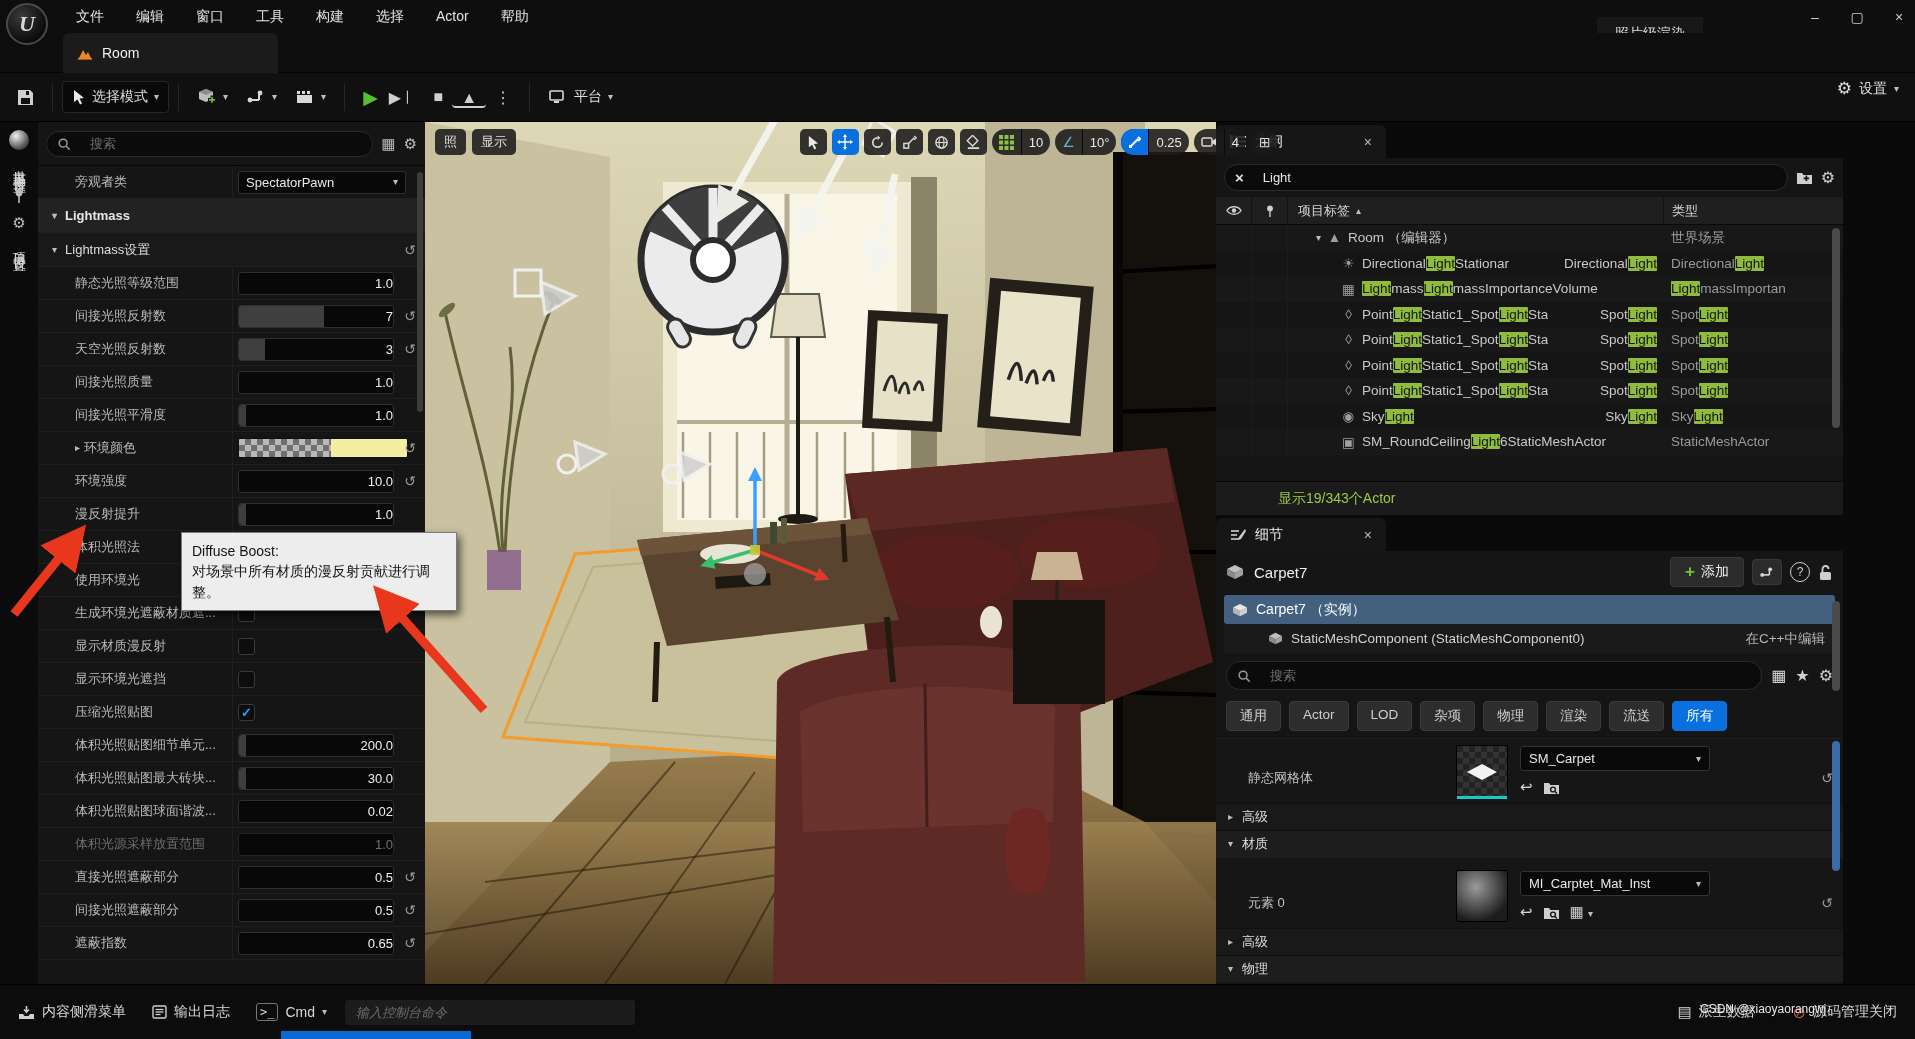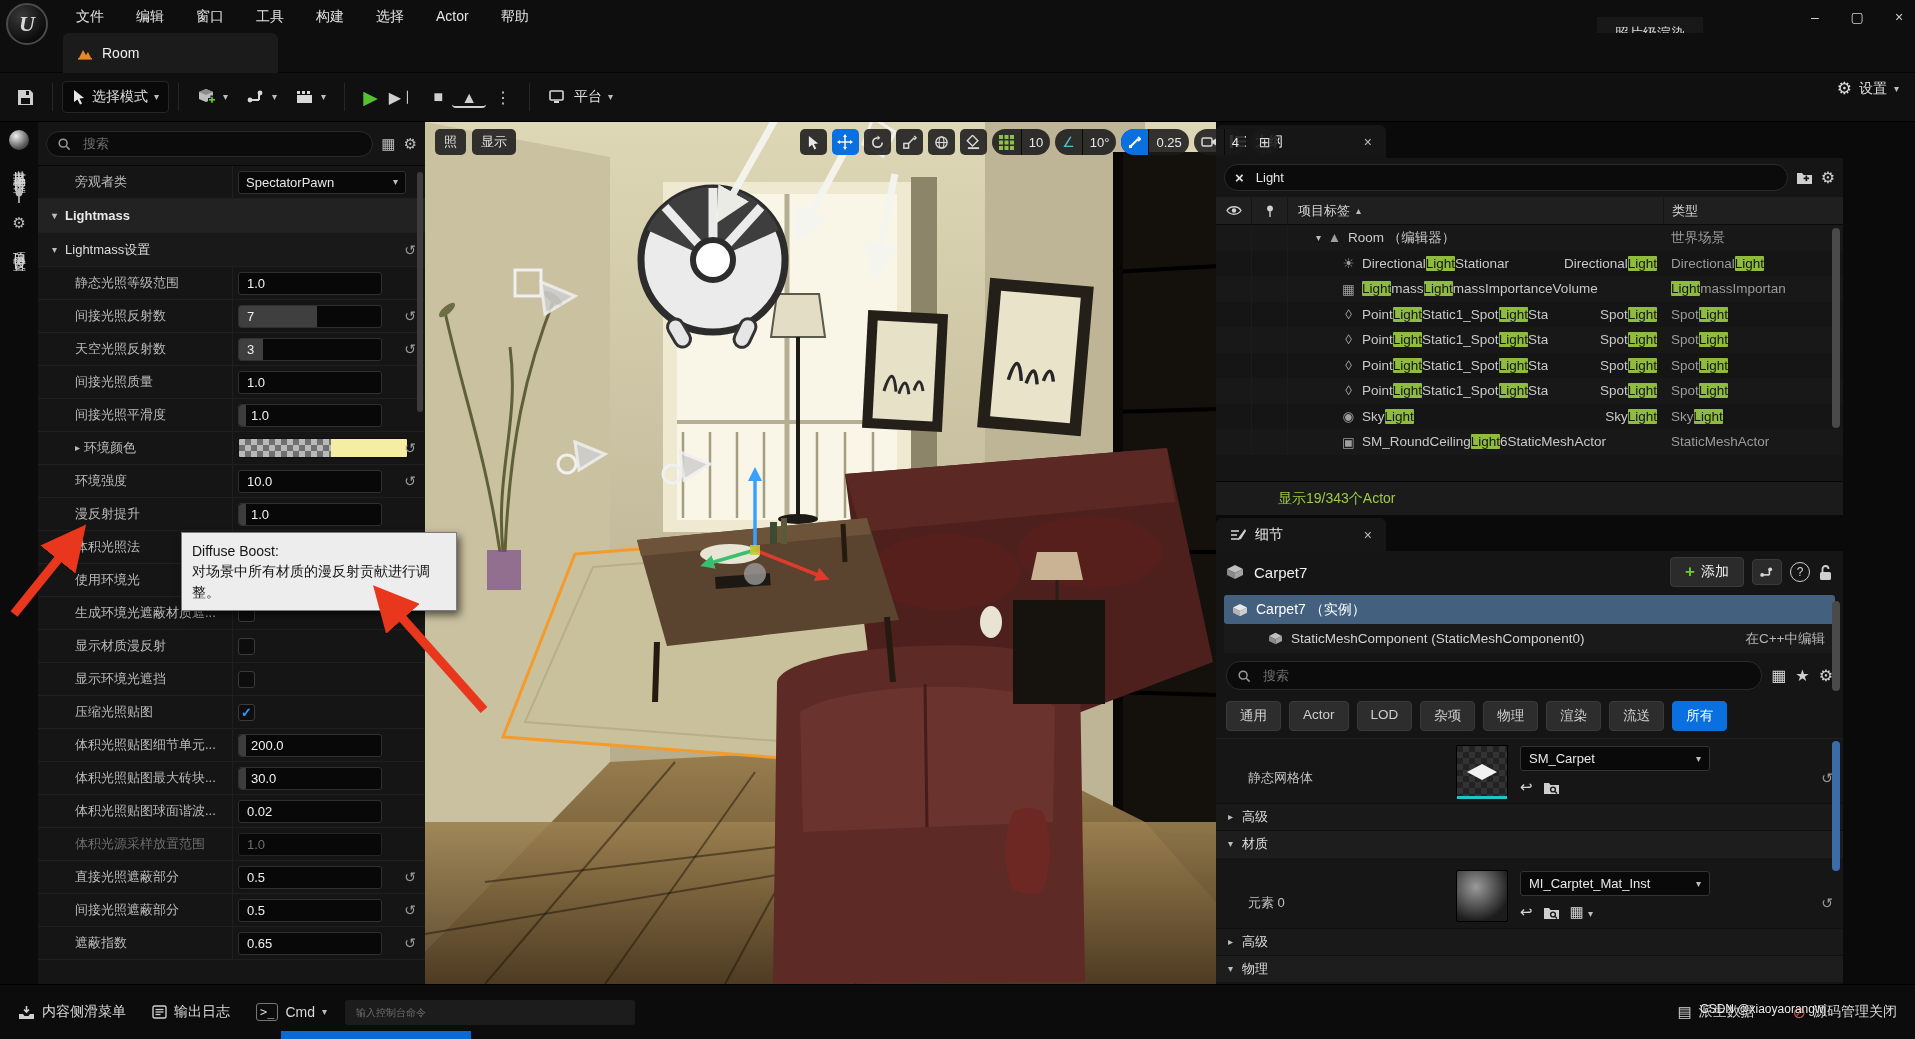--- a/index.html
+++ b/index.html
@@ -26,30 +26,30 @@
   .tb-ico{color:#cfcfcf;font-size:16px;}
   .settings-right{position:absolute;right:16px;top:78px;display:flex;align-items:center;gap:7px;color:#dedede;font-size:14px;}
 
   
   .dock-left{position:absolute;left:0;top:122px;width:425px;height:862px;background:#131313;border-right:1px solid #000;}
   .vstrip{position:absolute;left:0;top:0;width:38px;height:100%;background:#0b0b0b;display:flex;flex-direction:column;align-items:center;padding-top:8px;gap:10px;}
   .vtext{writing-mode:vertical-rl;text-orientation:upright;color:#d8d8d8;font-size:13px;letter-spacing:2px;}
   .sphere-ico{width:20px;height:20px;border-radius:50%;background:radial-gradient(circle at 35% 30%,#f0f0f0,#555 65%,#222);}
   .ws-body{position:absolute;left:38px;top:0;width:387px;height:100%;overflow:hidden;background:#151515;}
   .ws-search{display:flex;align-items:center;height:44px;padding:0 8px;gap:8px;border-bottom:1px solid #060606;}
-  .searchbox{flex:1;display:flex;align-items:center;gap:10px;background:#0b0b0b;border:1px solid #2a2a2a;border-radius:13px;height:26px;padding:0 10px;}
+  .searchbox{flex:1;display:flex;align-items:center;gap:17px;background:#0b0b0b;border:1px solid #2a2a2a;border-radius:13px;height:26px;padding:0 10px;}
   .searchbox input{flex:1;background:transparent;border:0;outline:0;color:#e6e6e6;font-size:13px;min-width:0;}
   .searchbox input::placeholder{color:#6f6f6f;}
   .ws-row{display:flex;align-items:center;height:33px;border-bottom:1px solid #1f1f1f;position:relative;background:#151515;}
   .ws-row.section{background:#222222;font-weight:bold;color:#e8e8e8;padding-left:14px;gap:8px;height:34px;}
   .ws-row.subsection{background:#191919;color:#dedede;padding-left:14px;gap:8px;height:34px;}
   .ws-label{width:194px;padding-left:37px;color:#bababa;display:flex;align-items:center;gap:4px;white-space:nowrap;overflow:hidden;}
   .ws-label.dis{color:#6e6e6e;}
   .ws-value{flex:1;border-left:1px solid #1f1f1f;height:100%;display:flex;align-items:center;padding-left:5px;}
-  .numbox{position:relative;width:144px;height:23px;background:#080808;border:1px solid #2f2f2f;border-radius:3px;color:#f0f0f0;display:flex;align-items:center;padding-left:8px;overflow:hidden;}
+  .numbox{position:relative;width:156px;height:23px;background:#080808;border:1px solid #2f2f2f;border-radius:3px;color:#f0f0f0;display:flex;align-items:center;padding-left:8px;overflow:hidden;justify-content:flex-end;}
   .numbox.dis{color:#6f6f6f;border-color:#242424;}
   .numbox .fill{position:absolute;left:0;top:0;bottom:0;background:#3f3f3f;}
   .numbox .notch{position:absolute;left:0;top:0;bottom:0;width:7px;background:#3d3d3d;border-radius:3px 0 0 3px;}
   .numbox .numtxt{position:relative;z-index:1;}
   .dd{width:168px;height:23px;background:#080808;border:1px solid #2f2f2f;border-radius:3px;color:#e8e8e8;display:flex;align-items:center;padding:0 7px;justify-content:space-between;}
   .cb{width:17px;height:17px;background:#0d0d0d;border:1px solid #3a3a3a;border-radius:3px;color:#2f9bff;font-size:13px;font-weight:bold;display:flex;align-items:center;justify-content:center;}
   .colorbar{width:170px;height:20px;border-radius:2px;overflow:hidden;display:flex;border:1px solid #111;}
   .colorbar .checker{width:55%;}
   .colorbar .solid{flex:1;}
   .checker{background-color:#b9b9b9;background-image:linear-gradient(45deg,#6f6f6f 25%,transparent 25%,transparent 75%,#6f6f6f 75%),linear-gradient(45deg,#6f6f6f 25%,transparent 25%,transparent 75%,#6f6f6f 75%);background-size:12px 12px;background-position:0 0,6px 6px;}
@@ -118,21 +118,21 @@
   .mini-icons{display:flex;gap:10px;margin-top:7px;color:#d5d5d5;font-size:15px;align-items:center;}
   .dt-reset{margin-left:auto;color:#9a9a9a;font-size:14px;padding-top:14px;}
   .sec-row{display:flex;align-items:center;gap:9px;height:27px;padding-left:12px;background:#191919;border-top:1px solid #101010;color:#dedede;}
   .sec-row.dark{background:#1d1d1d;}
   .dt-scroll{position:absolute;right:3px;width:8px;background:#4a4a4a;border-radius:4px;}
 
   
   .bottombar{position:absolute;left:0;top:984px;width:100%;height:55px;background:#0c0c0c;border-top:1px solid #000;display:flex;align-items:center;padding:0 10px;gap:10px;}
   .bb-item{display:flex;align-items:center;gap:7px;color:#d8d8d8;font-size:14px;padding:4px 8px;}
   .console{width:290px;height:25px;background:#1c1c1c;border-radius:3px;display:flex;align-items:center;padding:0 9px;}
-  .console input{flex:1;background:transparent;border:0;outline:0;color:#f97316;font-size:10px;}
+  .console input{flex:1;background:transparent;border:0;outline:0;color:#f97316;font-size:13px;font-style:italic;}
   .console input::placeholder{color:#6d6d6d;}
   .bb-right{margin-left:auto;display:flex;align-items:center;gap:22px;}
   .watermark{position:absolute;left:1700px;top:1002px;z-index:70;color:rgba(255,255,255,.92);font-size:12px;text-shadow:0 1px 2px rgba(0,0,0,.8);}
   .bluebar{position:absolute;left:281px;top:1031px;width:190px;height:8px;background:#0a6ad4;z-index:65;}
 </style>
 </head>
 <body>
 
 <div id="app">
 

